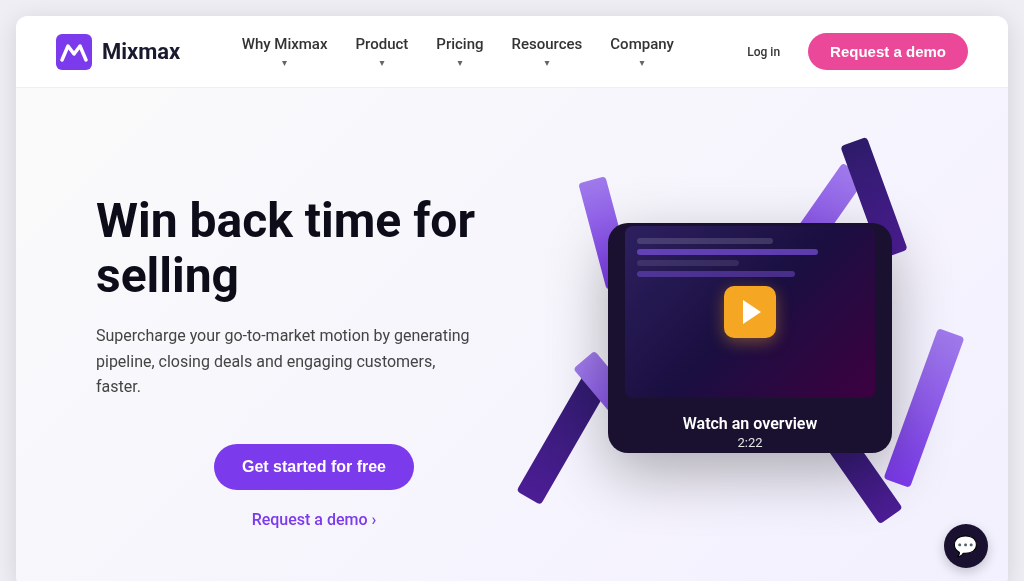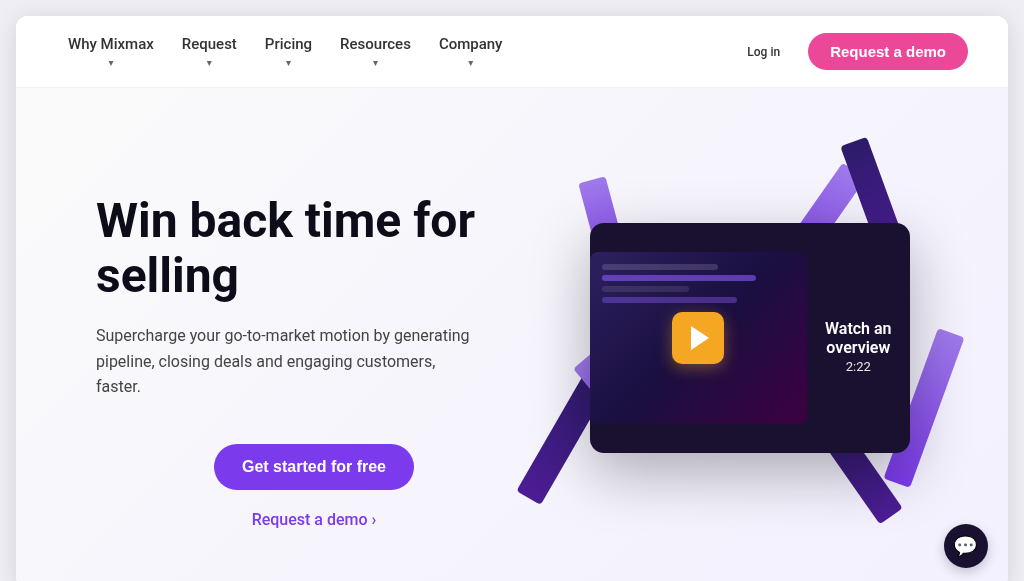--- a/index.html
+++ b/index.html
@@ -199,29 +199,30 @@
       background: linear-gradient(180deg, #2d1b69, #4c1d95);
     }
     .ribbon-7 {
       width: 28px; height: 100px;
       bottom: 100px; left: 70px;
       transform: rotate(-40deg);
       background: linear-gradient(180deg, #9f7aea, #7c3aed);
     }
     
     .video-card {
-      width: 320px;
+      width: 284px;
       height: 230px;
       background: #1a1030;
-      border-radius: 14px;
+      border-radius: 20px;
       position: relative;
       z-index: 5;
       overflow: hidden;
       box-shadow: 0 20px 60px rgba(0,0,0,0.3);
       display: flex;
+      flex-direction: column;
       align-items: center;
       justify-content: center;
     }
     .video-card-inner {
       width: 88%;
       height: 75%;
       background: linear-gradient(135deg, #2d2060 0%, #1a0f40 50%, #3d0040 100%);
       border-radius: 8px;
       display: flex;
       align-items: center;
@@ -300,28 +301,36 @@
       color: #fff;
       font-size: 20px;
     }
   </style>
 </head>
 <body>
 
 <div class="browser-frame">
 
   <nav>
+    <div class="logo-area">
+
+      <svg class="logo-icon" viewBox="0 0 36 36" xmlns="http://www.w3.org/2000/svg">
+        <rect width="36" height="36" rx="6" fill="#7c3aed"></rect>
+        <path d="M6 26 L12 12 L18 20 L24 12 L30 26" stroke="white" stroke-width="3.5" fill="none" stroke-linejoin="round" stroke-linecap="round"></path>
+      </svg>
+      <span class="logo-text">Mixmax</span>
+    </div>
 
     <div class="nav-links">
       <div class="nav-link">
         <span>Why Mixmax</span>
         <span class="chevron">▾</span>
       </div>
       <div class="nav-link">
-        <span>Request</span>
+        <span>Product</span>
         <span class="chevron">▾</span>
       </div>
       <div class="nav-link">
         <span>Pricing</span>
         <span class="chevron">▾</span>
       </div>
       <div class="nav-link">
         <span>Resources</span>
         <span class="chevron">▾</span>
       </div>

